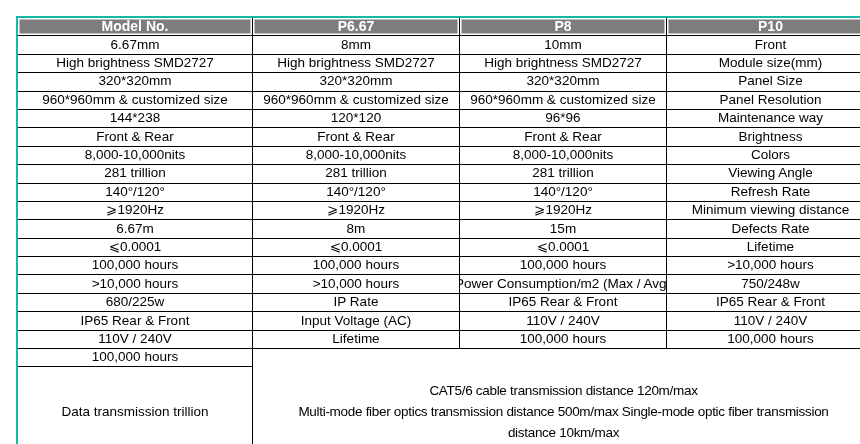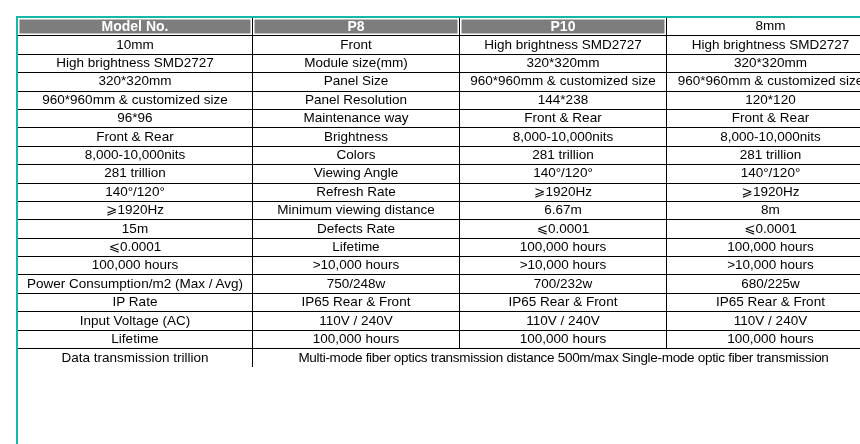--- a/index.html
+++ b/index.html
@@ -50,23 +50,25 @@
     line-height: 1.55;
     padding: 0 8px;
   }
 </style>
 </head>
 <body>
 
 <div class="spec-table">
 
   <div class="c hdr">Model No.</div>
+  <div class="c hdr">P6.67</div>
   <div class="c hdr">P8</div>
   <div class="c hdr">P10</div>
 
+  <div class="c">6.67mm</div>
   <div class="c">8mm</div>
   <div class="c">10mm</div>
 
   <div class="c">Front</div>
   <div class="c">High brightness SMD2727</div>
   <div class="c">High brightness SMD2727</div>
   <div class="c">High brightness SMD2727</div>
 
   <div class="c">Module size(mm)</div>
   <div class="c">320*320mm</div>
@@ -122,21 +124,20 @@
   <div class="c">100,000 hours</div>
   <div class="c">100,000 hours</div>
   <div class="c">100,000 hours</div>
 
   <div class="c">&gt;10,000 hours</div>
   <div class="c">&gt;10,000 hours</div>
   <div class="c">&gt;10,000 hours</div>
 
   <div class="c">Power Consumption/m2 (Max / Avg)</div>
   <div class="c">750/248w</div>
-  <div class="c">700/232w</div>
   <div class="c">680/225w</div>
 
   <div class="c">IP Rate</div>
   <div class="c">IP65 Rear &amp; Front</div>
   <div class="c">IP65 Rear &amp; Front</div>
   <div class="c">IP65 Rear &amp; Front</div>
 
   <div class="c">Input Voltage (AC)</div>
   <div class="c">110V / 240V</div>
   <div class="c">110V / 240V</div>

